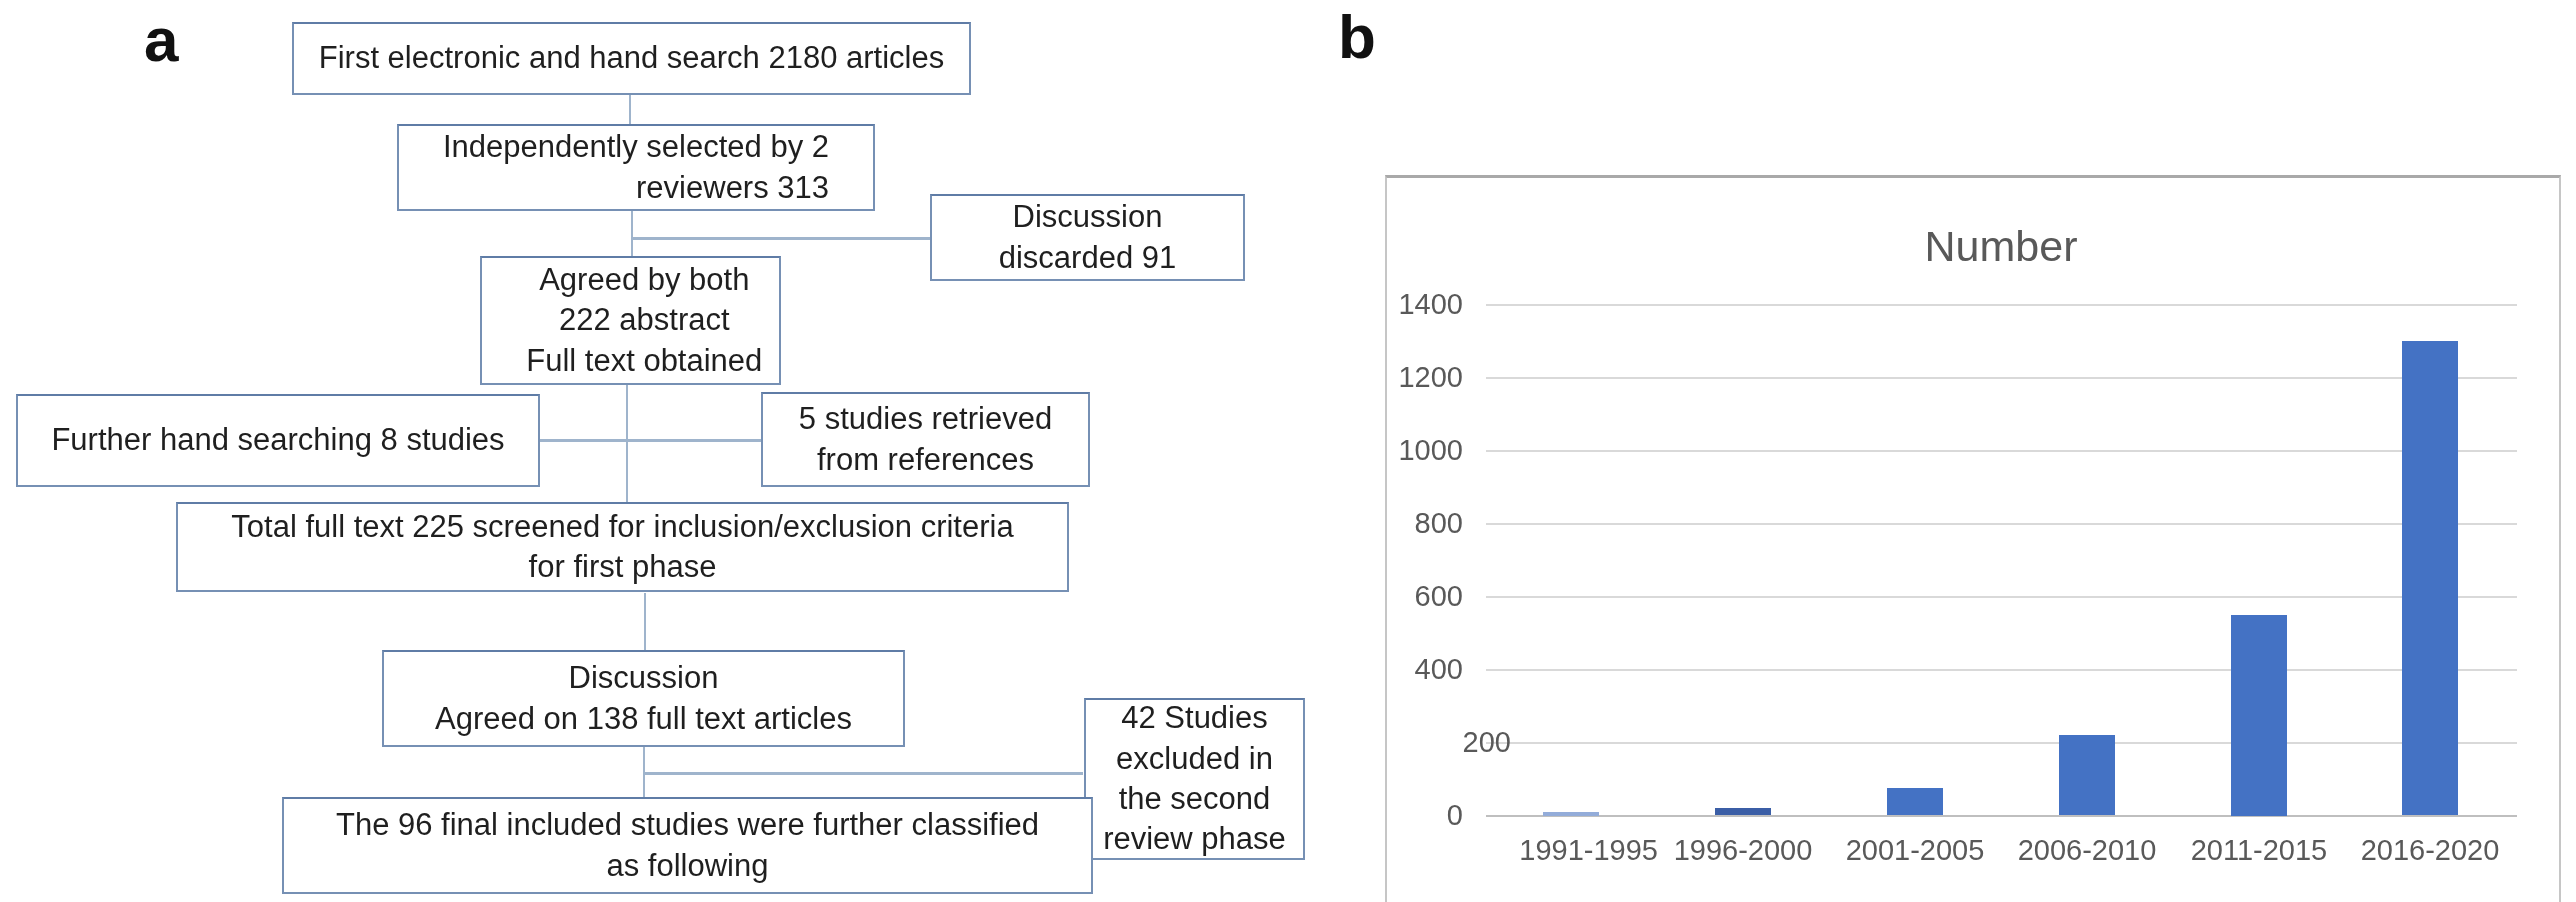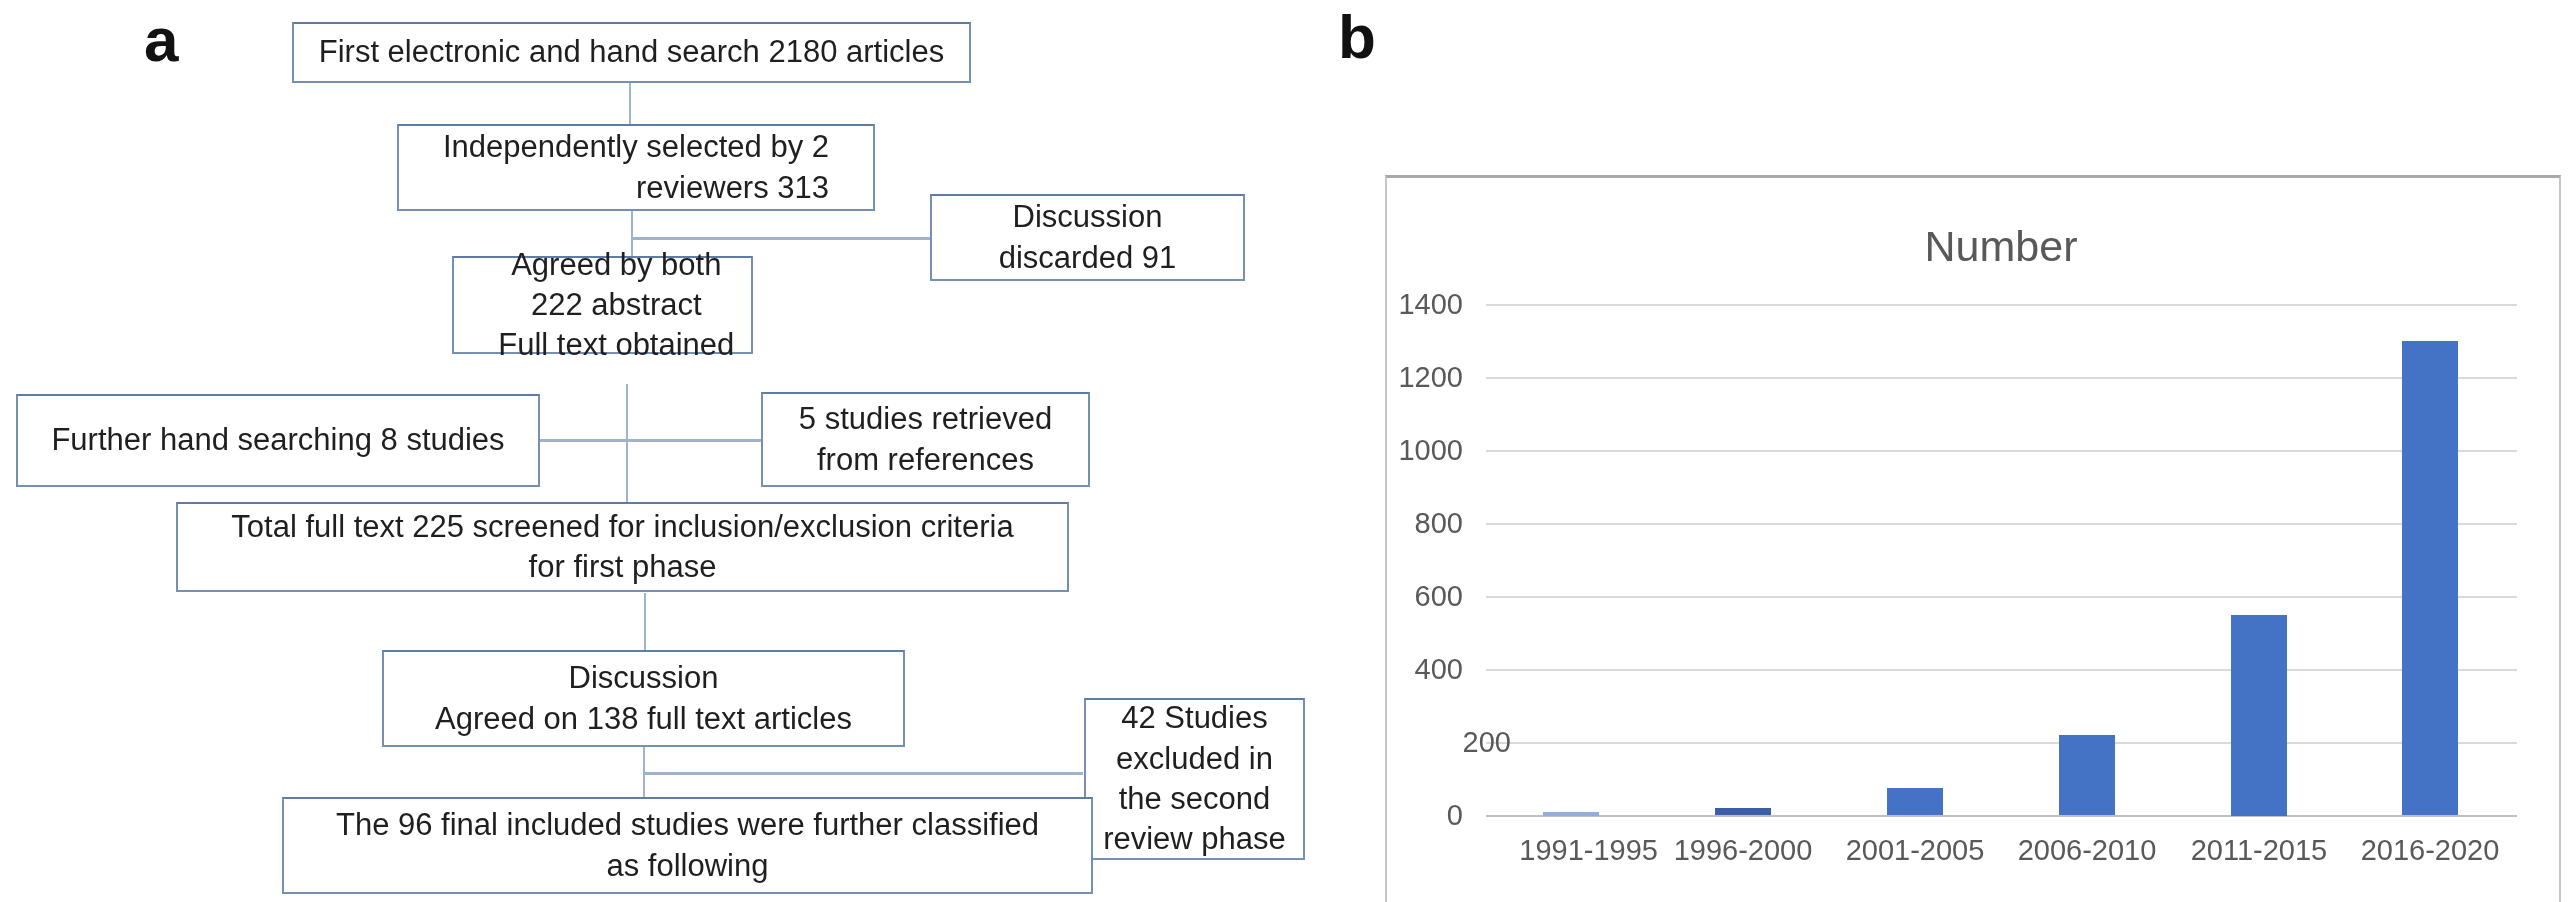--- a/index.html
+++ b/index.html
@@ -89,26 +89,26 @@
 
     <div class="conn" style="left:629px;top:79px;width:2.2px;height:46px;"></div>
     <div class="conn" style="left:631px;top:211px;width:2.2px;height:46px;"></div>
     <div class="conn" style="left:631px;top:237px;width:299px;height:2.9px;"></div>
     <div class="conn" style="left:626px;top:384px;width:2.2px;height:119px;"></div>
     <div class="conn" style="left:540px;top:439px;width:221px;height:2.9px;"></div>
     <div class="conn" style="left:644px;top:593px;width:2.2px;height:59px;"></div>
     <div class="conn" style="left:643px;top:747px;width:2.2px;height:51px;"></div>
     <div class="conn" style="left:643px;top:772px;width:440px;height:2.9px;"></div>
 
-    <div class="fc-box" style="left:292px;top:22px;width:679px;height:61px;">First electronic and hand search 2180 articles</div>
+    <div class="fc-box" style="left:292px;top:22px;width:679px;height:73px;">First electronic and hand search 2180 articles</div>
     <div class="fc-box" style="left:397px;top:124px;width:478px;height:87px;text-align:right;">Independently selected by 2
 reviewers 313</div>
     <div class="fc-box" style="left:930px;top:194px;width:315px;height:87px;">Discussion
 discarded 91</div>
-    <div class="fc-box" style="left:452px;top:256px;width:301px;height:98px;padding-left:32px;">Agreed by both
+    <div class="fc-box" style="left:480px;top:256px;width:301px;height:129px;padding-left:32px;">Agreed by both
 222 abstract
 Full text obtained</div>
     <div class="fc-box" style="left:16px;top:394px;width:524px;height:93px;">Further hand searching 8 studies</div>
     <div class="fc-box" style="left:761px;top:392px;width:329px;height:95px;">5 studies retrieved
 from references</div>
     <div class="fc-box" style="left:176px;top:502px;width:893px;height:90px;">Total full text 225 screened for inclusion/exclusion criteria
 for first phase</div>
     <div class="fc-box" style="left:382px;top:650px;width:523px;height:97px;">Discussion
 Agreed on 138 full text articles</div>
     <div class="fc-box" style="left:1084px;top:698px;width:221px;height:162px;">42 Studies

